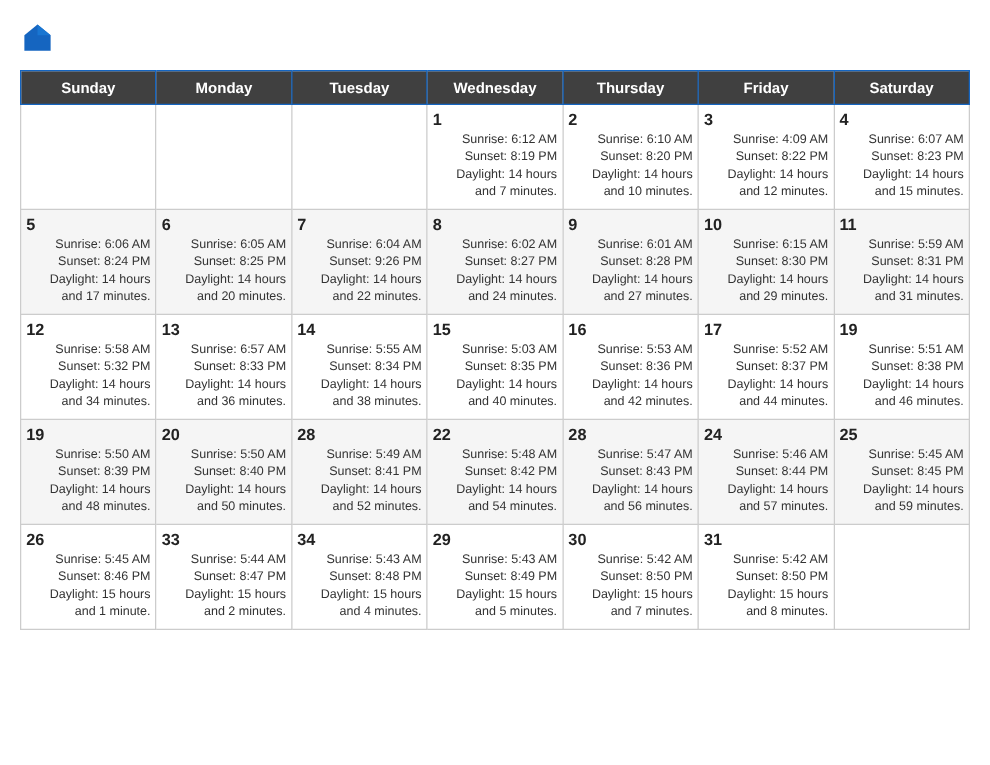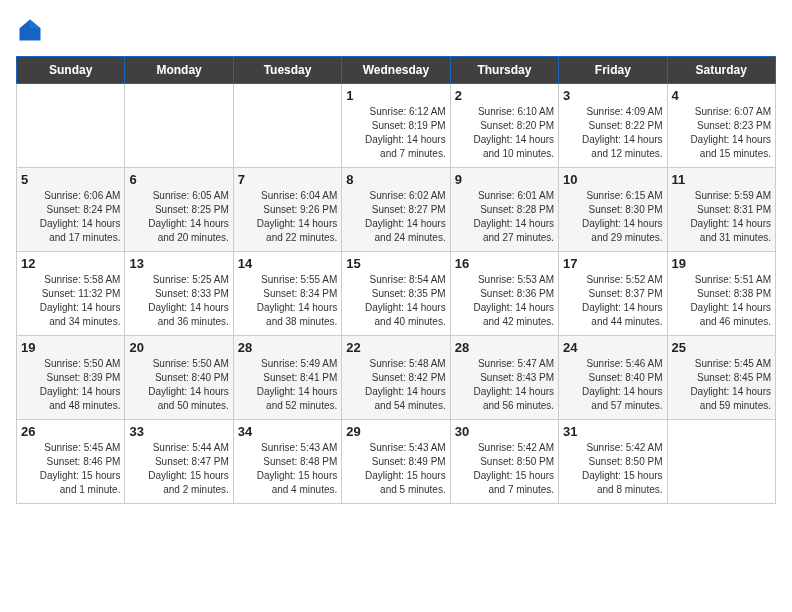--- a/index.html
+++ b/index.html
@@ -201,41 +201,41 @@
           <div class="day-info">Sunrise: 5:59 AM
 Sunset: 8:31 PM
 Daylight: 14 hours
 and 31 minutes.</div>
         </td>
       </tr>
       <tr>
         <td>
           <div class="day-number">12</div>
           <div class="day-info">Sunrise: 5:58 AM
-Sunset: 11:32 PM
+Sunset: 5:32 PM
 Daylight: 14 hours
 and 34 minutes.</div>
         </td>
         <td>
           <div class="day-number">13</div>
-          <div class="day-info">Sunrise: 5:25 AM
+          <div class="day-info">Sunrise: 6:57 AM
 Sunset: 8:33 PM
 Daylight: 14 hours
 and 36 minutes.</div>
         </td>
         <td>
           <div class="day-number">14</div>
           <div class="day-info">Sunrise: 5:55 AM
 Sunset: 8:34 PM
 Daylight: 14 hours
 and 38 minutes.</div>
         </td>
         <td>
           <div class="day-number">15</div>
-          <div class="day-info">Sunrise: 8:54 AM
+          <div class="day-info">Sunrise: 5:03 AM
 Sunset: 8:35 PM
 Daylight: 14 hours
 and 40 minutes.</div>
         </td>
         <td>
           <div class="day-number">16</div>
           <div class="day-info">Sunrise: 5:53 AM
 Sunset: 8:36 PM
 Daylight: 14 hours
 and 42 minutes.</div>
@@ -287,21 +287,21 @@
         <td>
           <div class="day-number">28</div>
           <div class="day-info">Sunrise: 5:47 AM
 Sunset: 8:43 PM
 Daylight: 14 hours
 and 56 minutes.</div>
         </td>
         <td>
           <div class="day-number">24</div>
           <div class="day-info">Sunrise: 5:46 AM
-Sunset: 8:40 PM
+Sunset: 8:44 PM
 Daylight: 14 hours
 and 57 minutes.</div>
         </td>
         <td>
           <div class="day-number">25</div>
           <div class="day-info">Sunrise: 5:45 AM
 Sunset: 8:45 PM
 Daylight: 14 hours
 and 59 minutes.</div>
         </td>

